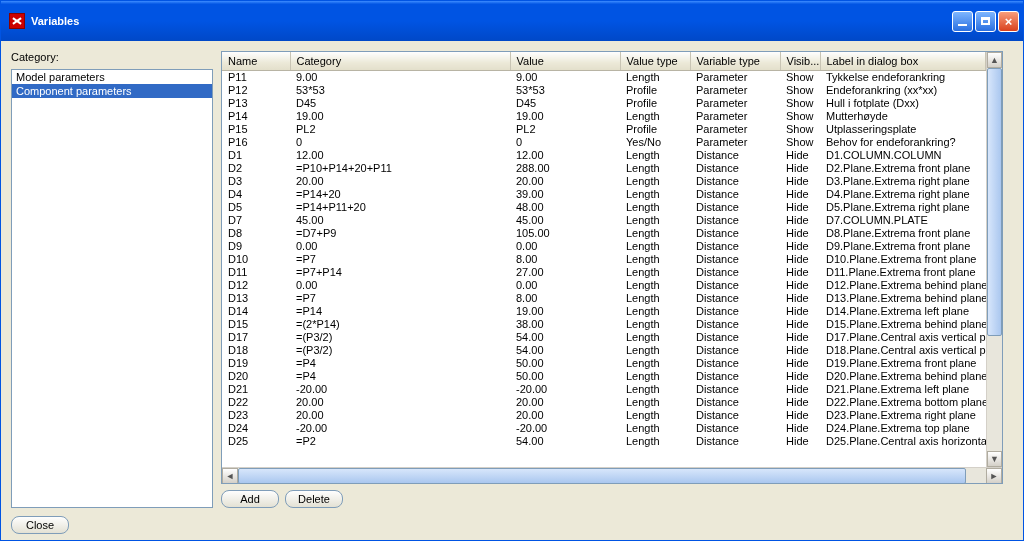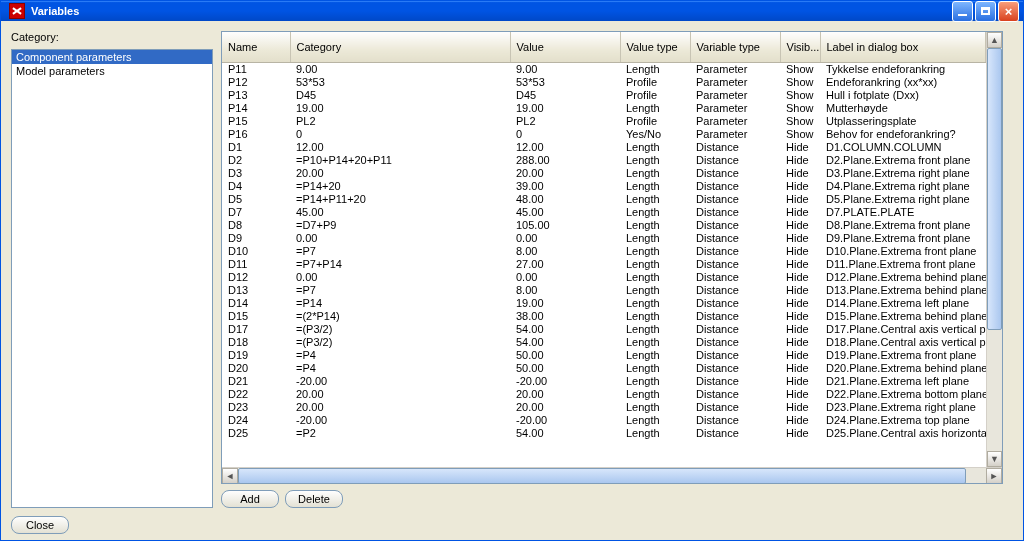--- a/index.html
+++ b/index.html
@@ -12,21 +12,21 @@
     width:1024px; height:541px;
     overflow:hidden;
   }
   .window {
     width:1024px; height:541px;
     display:flex; flex-direction:column;
     border:1px solid #0054e3;
     background:#ece9d8;
   }
   .titlebar {
-    height:20px;
+    height:40px;
     background: linear-gradient(to bottom, #3c8cff 0%, #0054e3 8%, #0054e3 50%, #0048c7 100%);
     display:flex; align-items:center;
     color:#fff; font-weight:bold;
     padding:0 4px;
   }
   .titlebar .icon {
     width:16px; height:16px; margin:0 4px;
     background:#c00; border:1px solid #800; position:relative;
   }
   .titlebar .icon:before, .titlebar .icon:after {
@@ -87,21 +87,21 @@
     border:1px solid #7f9db9; background:#fff; overflow:hidden;
   }
   table.grid {
     width:100%; border-collapse:collapse; table-layout:fixed;
   }
   table.grid th {
     background: linear-gradient(to bottom, #fefefe 0%, #ece9d8 60%, #e3dfcb 100%);
     border-right:1px solid #c8c4b4;
     border-bottom:1px solid #b8b4a4;
     text-align:left; font-weight:normal;
-    padding:2px 6px; height:30px;
+    padding:2px 6px; height:18px;
     white-space:nowrap; overflow:hidden;
   }
   table.grid td {
     padding:0 6px; height:13px; line-height:13px;
     white-space:nowrap; overflow:hidden;
   }
   .grid .c-name   { width:68px; }
   .grid .c-form   { width:220px; }
   .grid .c-val    { width:110px; }
   .grid .c-vt     { width:70px; }
@@ -167,22 +167,22 @@
           <span>×</span>
         </div>
     </div>
   </div>
 
   <div class="body">
     <div class="main-row">
       <div class="left-pane">
         <div class="label">Category:</div>
         <div class="listbox" id="category-list">
+            <div class="item">Model parameters</div>
             <div class="item selected">Component parameters</div>
-            <div class="item">Model parameters</div>
           </div>
       </div>
 
       <div class="right-pane">
         <div class="grid-wrapper">
           <div class="grid-flex">
             <div class="grid-tbl">
               <table class="grid">
                 <colgroup>
                   <col class="c-name">
@@ -304,21 +304,21 @@
                       <td>Hide</td>
                       <td>D5.Plane.Extrema right plane</td>
                     </tr>
                     <tr>
                       <td>D7</td>
                       <td>45.00</td>
                       <td>45.00</td>
                       <td>Length</td>
                       <td>Distance</td>
                       <td>Hide</td>
-                      <td>D7.PLATE.PLATE</td>
+                      <td>D7.COLUMN.PLATE</td>
                     </tr>
                     <tr>
                       <td>D8</td>
                       <td>=D7+P9</td>
                       <td>105.00</td>
                       <td>Length</td>
                       <td>Distance</td>
                       <td>Hide</td>
                       <td>D8.Plane.Extrema front plane</td>
                     </tr>

